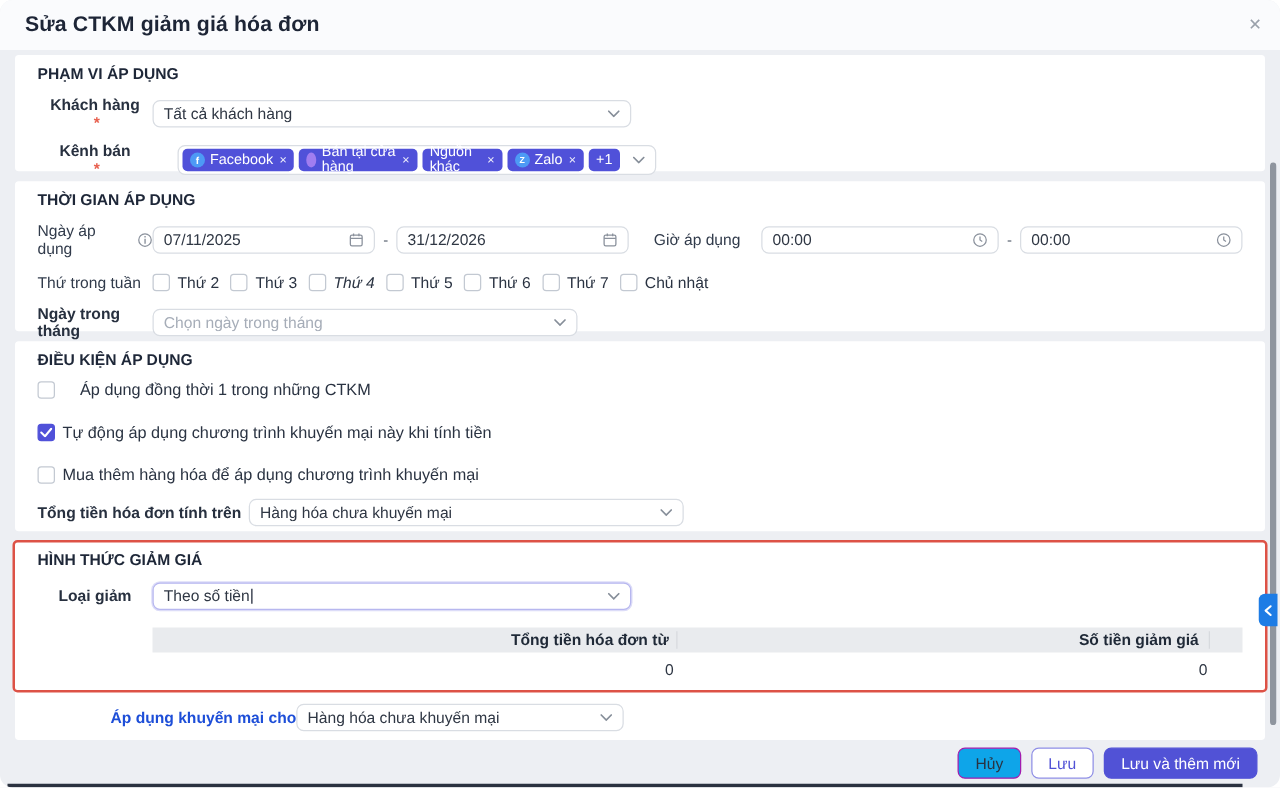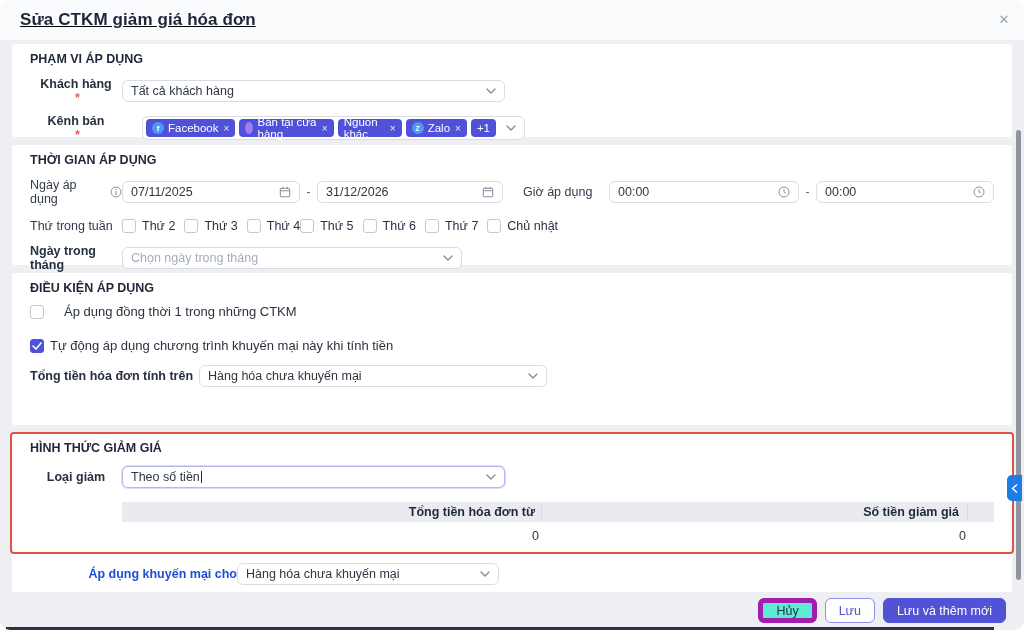--- a/index.html
+++ b/index.html
@@ -1,20 +1,20 @@
 <!DOCTYPE html>
 <html><head>
 <meta charset="utf-8">
 <style>
   * { margin:0; padding:0; box-sizing:border-box; }
   html,body { width:1024px; height:630px; background:#fff; font-family:"Liberation Sans","DejaVu Sans",sans-serif; }
   .modal { position:relative; width:1024px; height:630px; background:#edeff3; border-radius:10px; overflow:hidden; }
 
   
-  .modal-header { height:40px; background:#fafbfd; display:flex; align-items:center; padding:0 20px;text-decoration:underline; }
+  .modal-header { height:40px; background:#fafbfd; display:flex; align-items:center; padding:0 20px; }
   .modal-title { font-size:17px; font-weight:700; color:#1d2536; letter-spacing:.1px; }
   .close-btn { position:absolute; top:12px; right:12px; width:16px; height:16px; color:#9aa1ab; font-size:13px; line-height:16px; text-align:center; cursor:pointer; }
 
   
   .card { margin:8px 12px 0; background:#fff; border-radius:3px; padding:8px 18px 0; position:relative; }
   .card1 { margin-top:4px; height:93px; }
   .card2 { height:120px; }
   .card3 { height:152px; }
   .card4 { height:159px; }
   .section-title { font-size:12.5px; font-weight:700; color:#1e2738; height:14px; line-height:14px; }
@@ -56,21 +56,21 @@
   .dtable .th2 { width:429px; padding-right:8px; }
   .dtable .th-sp { width:20px; border-right:none; }
   .dtable .trow { display:flex; height:28px; align-items:center; }
   .dtable .td { font-size:12.5px; color:#2f3744; text-align:right; padding-right:6px; }
   .dtable .td1 { width:423px; }
   .dtable .td2 { width:429px; padding-right:8px; }
 
   
   .footer { display:flex; justify-content:flex-end; align-items:center; gap:8px; margin:6px 18px 0; }
   .btn { height:25px; border-radius:6px; font-size:12.5px; display:flex; align-items:center; padding:0 13px; cursor:pointer; }
-  .btn-plain { background:#5eead4; border:5px solid #a21caf; color:#2a3342; }
+  .btn-plain { background:#0ea5e9; border:1px solid #a21caf; color:#2a3342; }
   .btn-outline { background:#fff; border:1px solid #8f8fe6; color:#5152d6; }
   .btn-primary { background:#5152d6; border:1px solid #5152d6; color:#fff; font-weight:400; }
 
   
   .scrollbar { position:absolute; top:130px; right:3px; width:5px; height:450px; background:#8f959e; border-radius:3px; }
   .side-toggle { position:absolute; top:475px; right:2px; width:15px; height:26px; background:#1d7ce5; border-radius:5px 0 0 5px; display:flex; align-items:center; justify-content:center; cursor:pointer; }
   .bottom-strip { position:absolute; bottom:0; left:6px; right:30px; height:3px; background:#2b3240; }
 
   .mt11 { margin-top:11px; } .mt9 { margin-top:9px;gap:20px; } .mt13 { margin-top:13px; } .mt12 { margin-top:12px; } .mt19 { margin-top:19px; }
   svg { display:block; }
@@ -197,21 +197,21 @@
     <div class="row mt13">
       <div class="lbl">Thứ trong tuần</div>
       <div class="cb-item" style="margin-right:9px;">
         <span class="cb"></span>
           <span>Thứ 2</span>
       </div>
       <div class="cb-item" style="margin-right:9px;">
         <span class="cb"></span>
           <span>Thứ 3</span>
       </div>
-      <div class="cb-item" style="">
+      <div class="cb-item" style="margin-right:9px;font-style:italic;">
         <span class="cb"></span>
           <span>Thứ 4</span>
       </div>
       <div class="cb-item" style="margin-right:9px;">
         <span class="cb"></span>
           <span>Thứ 5</span>
       </div>
       <div class="cb-item" style="margin-right:9px;">
         <span class="cb"></span>
           <span>Thứ 6</span>
@@ -249,20 +249,24 @@
 
     <div class="row mt19 cb-item">
       <span class="cb checked">
         <svg width="10" height="8" viewBox="0 0 10 8">
             <path d="M1 4l3 3 5-6" stroke="#fff" stroke-width="1.6" fill="none" stroke-linecap="round" stroke-linejoin="round"></path>
           </svg>
       </span>
       <span style="font-size:13px;">Tự động áp dụng chương trình khuyến mại này khi tính tiền</span>
     </div>
 
+    <div class="row mt19 cb-item">
+      <span class="cb"></span>
+      <span style="font-size:13px;">Mua thêm hàng hóa để áp dụng chương trình khuyến mại</span>
+    </div>
 
     <div class="row mt12">
       <div style="font-size:12.5px; font-weight:700; color:#27303f; margin-right:6px;">Tổng tiền hóa đơn tính trên</div>
       <div class="field" style="width:348px;">
         <span class="val">Hàng hóa chưa khuyến mại</span>
         <span class="chev">
           <svg width="10" height="6" viewBox="0 0 10 6">
               <path d="M1 1l4 4 4-4" stroke="#868e99" stroke-width="1.4" fill="none" stroke-linecap="round"></path>
             </svg>
         </span>

